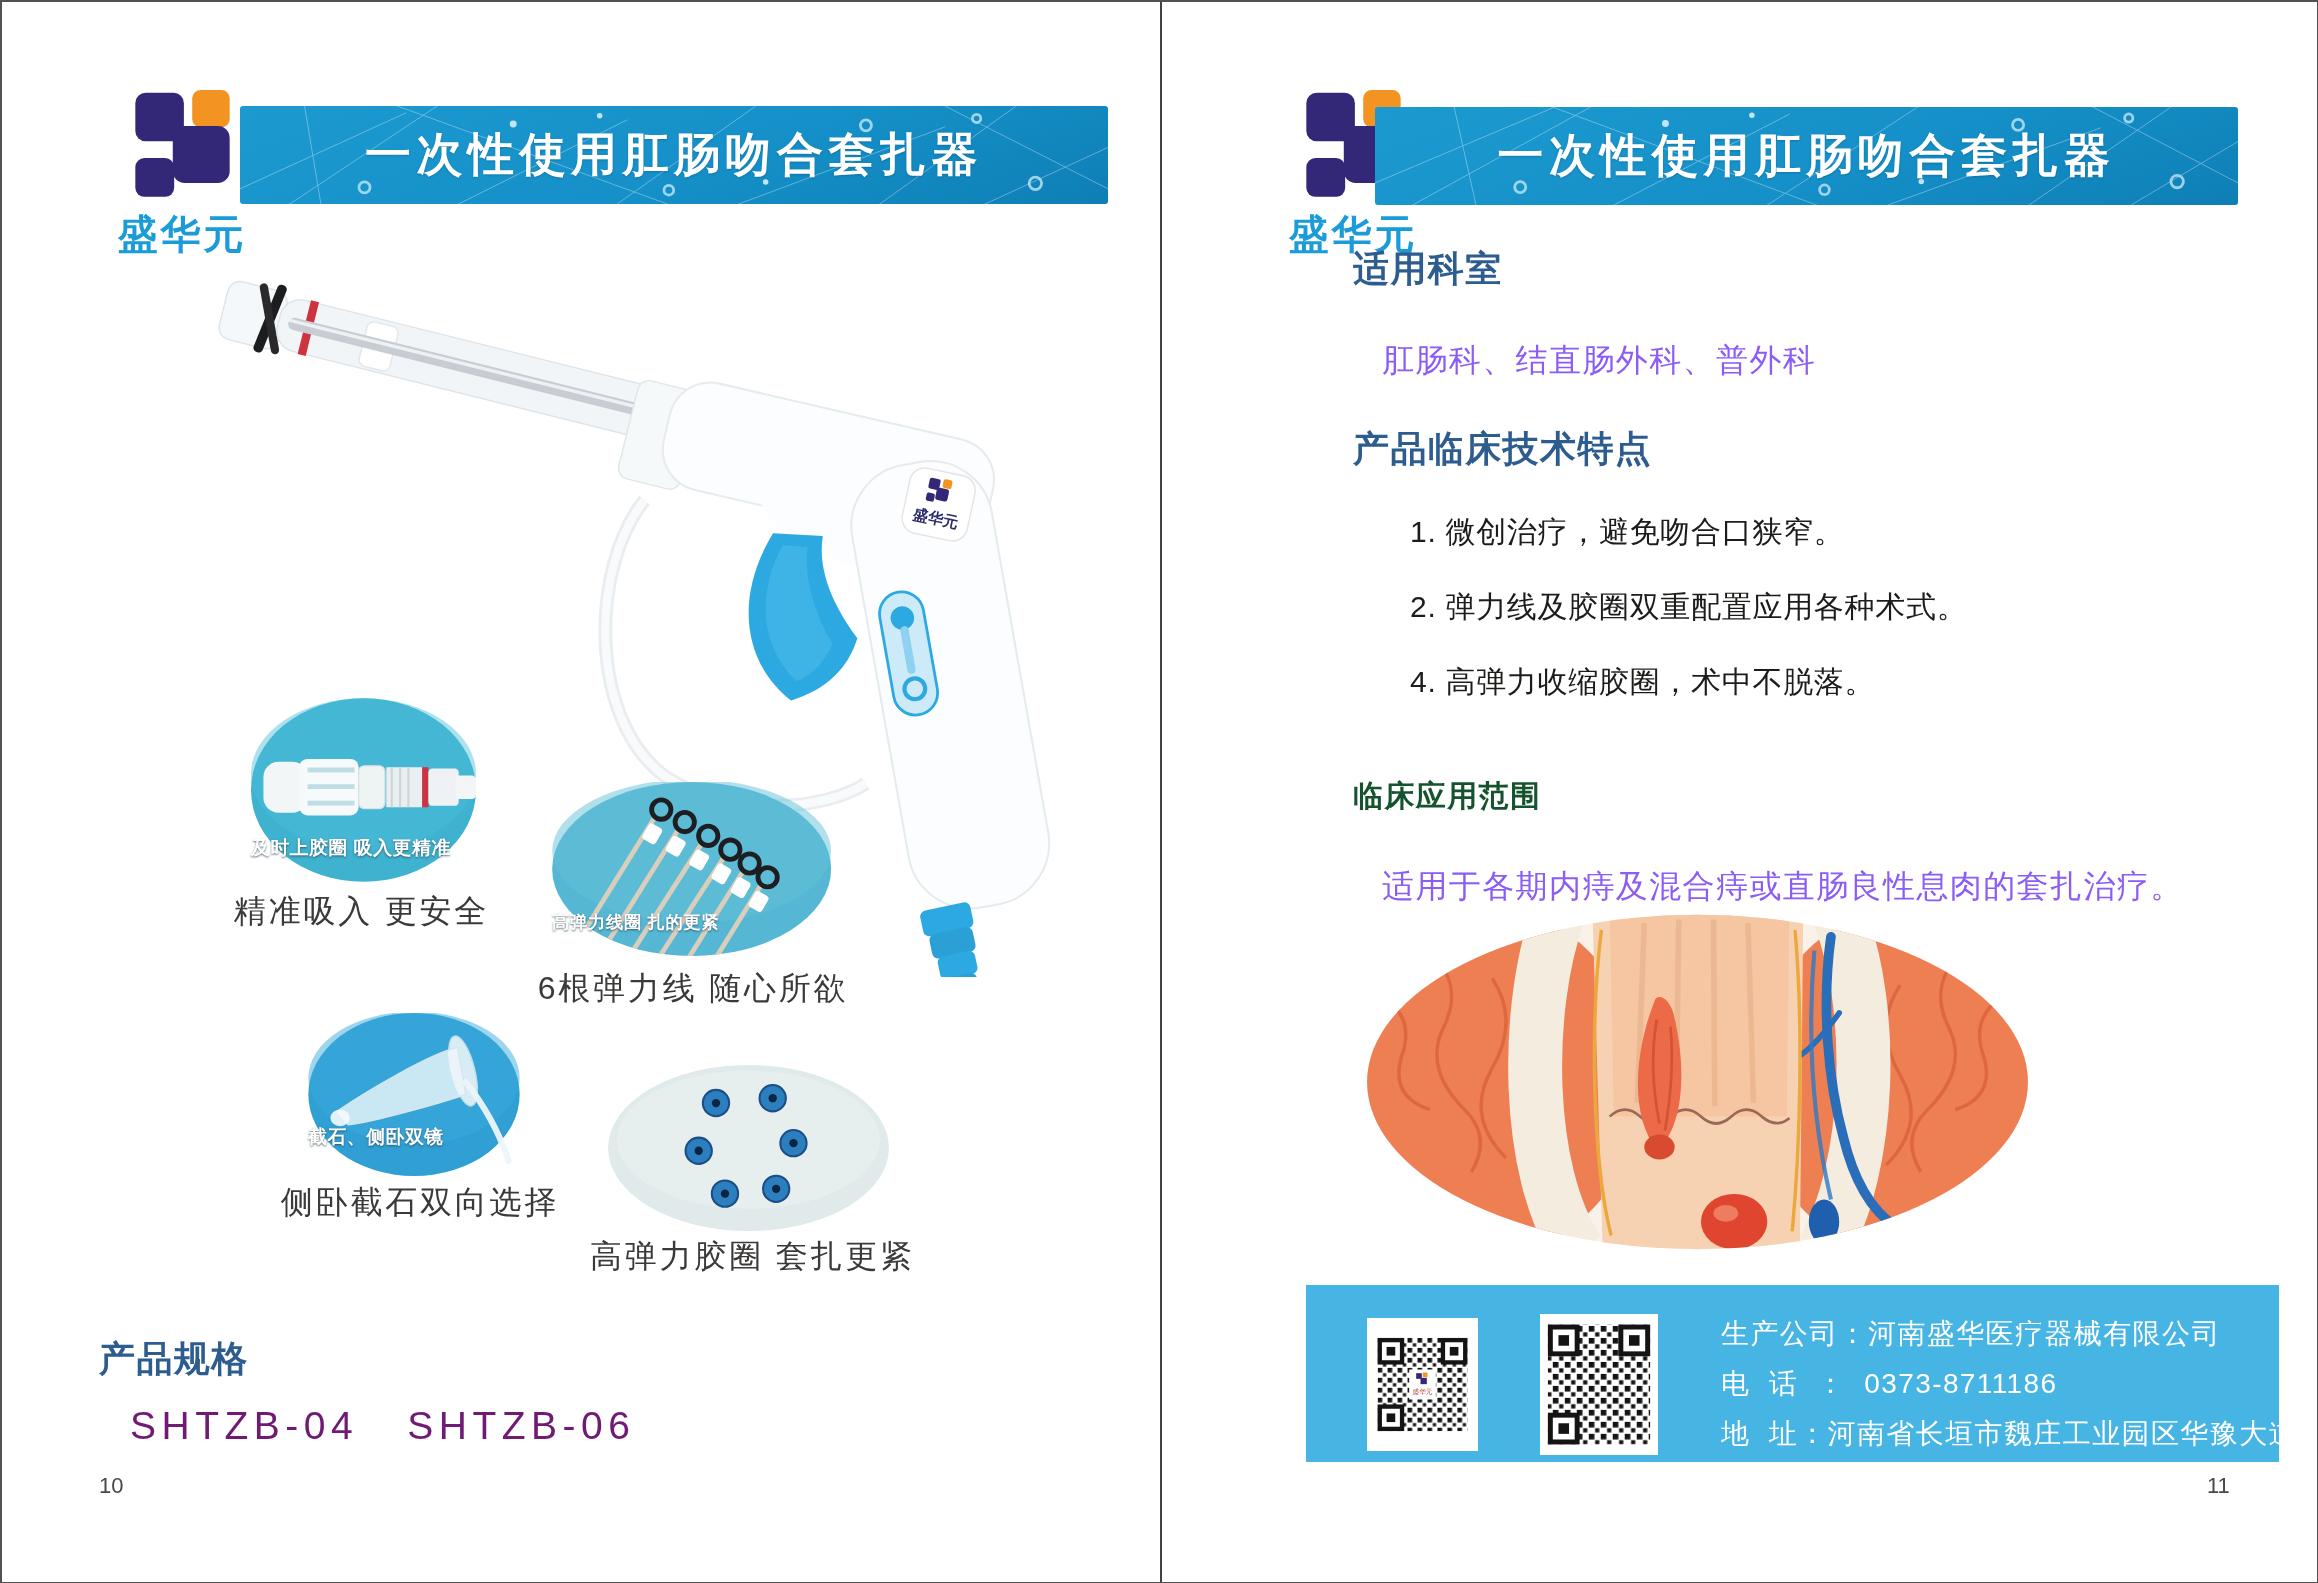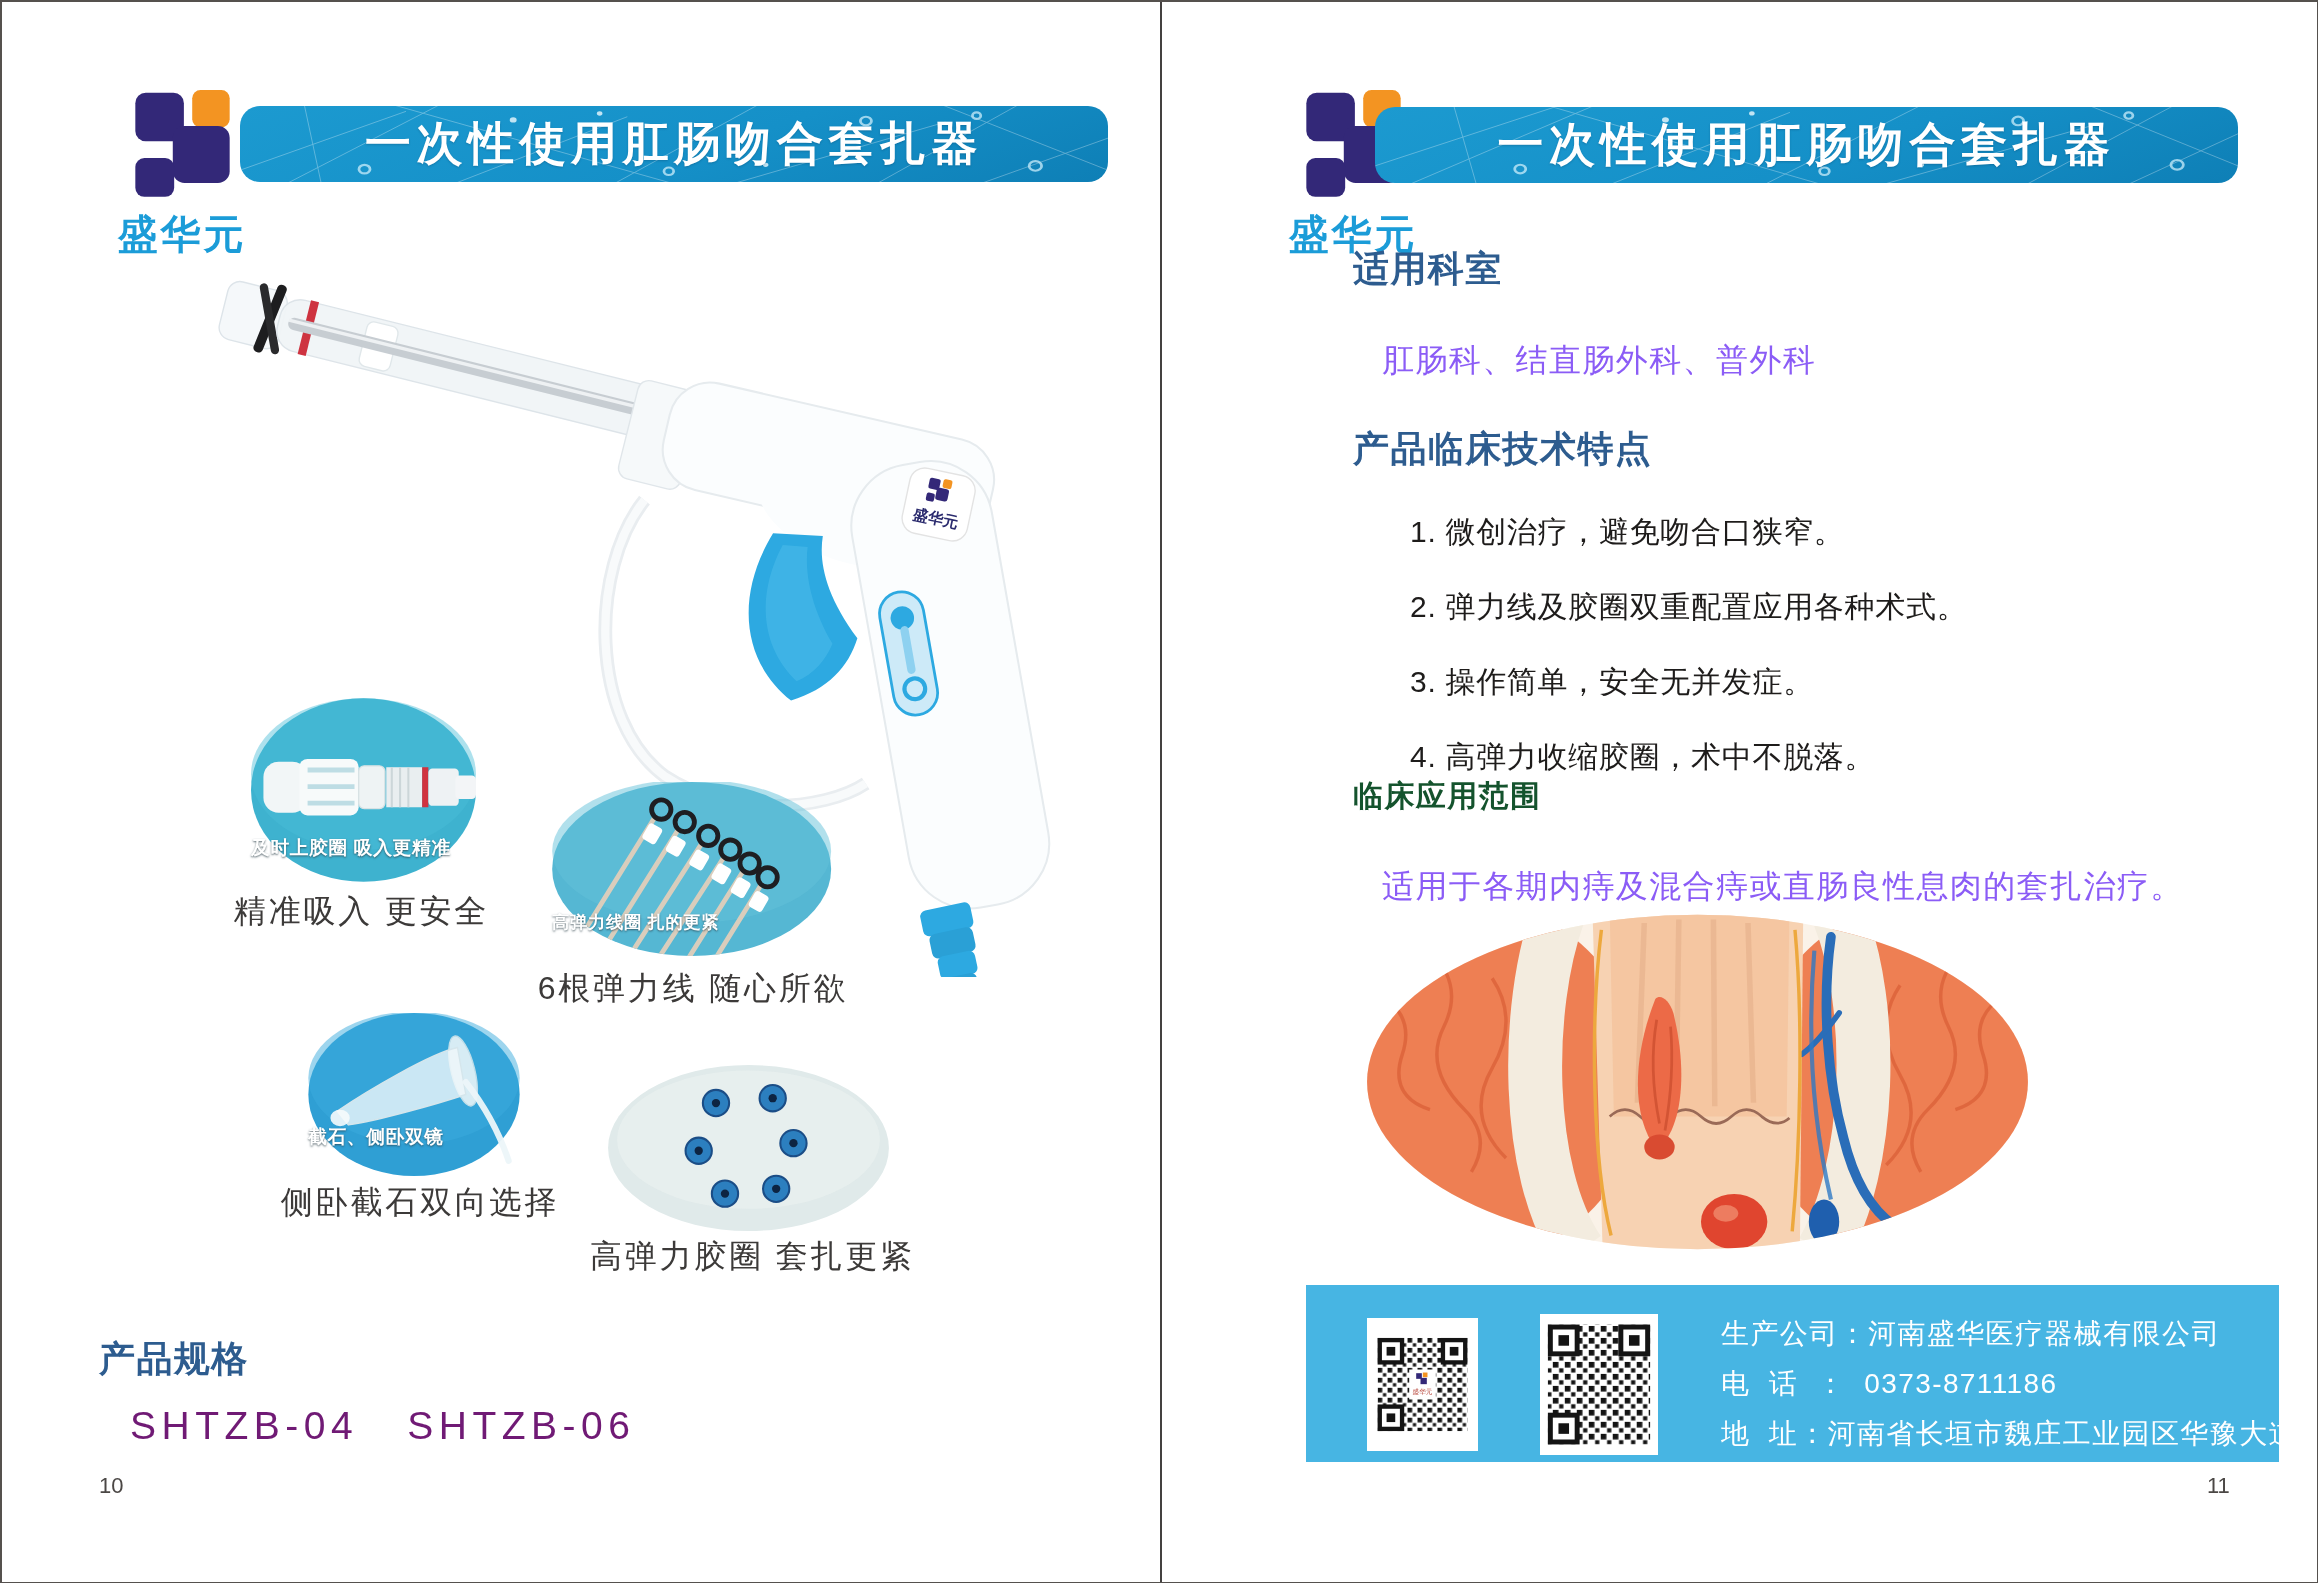--- a/index.html
+++ b/index.html
@@ -8,21 +8,21 @@
     font-family:"Liberation Sans","DejaVu Sans",sans-serif;
     border:2.1px solid #55514e;box-sizing:border-box;overflow:hidden;
   }
   .abs{position:absolute;}
   .page-divider{position:absolute;left:1158px;top:0;bottom:0;width:2.1px;background:#444140;}
   
   .logo-block{width:228px;text-align:center;}
   .brand-text{font-size:40px;font-weight:bold;color:#1b9cd8;letter-spacing:2.8px;margin-top:4.1px;}
   
   .banner{
-    height:76px;border-radius:20px;overflow:hidden;
+    height:98px;border-radius:3px;overflow:hidden;
     background:linear-gradient(160deg,#1c9ad0 0%,#1590c8 55%,#0e7fb6 100%);
     display:flex;align-items:center;justify-content:center;
   }
   .banner .net{position:absolute;left:0;top:0;width:100%;height:100%;}
   .banner-title{
     position:relative;color:#ffffff;font-size:46px;font-weight:bold;letter-spacing:5.5px;
     text-shadow:0 1.4px 2.1px rgba(0,40,70,.25);white-space:nowrap;
   }
   
   .h-blue{color:#2d5c8f;font-weight:bold;font-size:36px;letter-spacing:1.4px;}
@@ -303,21 +303,20 @@
     </div>
 
     <div class="abs h-blue" style="left:191px;top:243px;">适用科室</div>
     <div class="abs body-text" style="left:220px;top:337px;">肛肠科、结直肠外科、普外科</div>
 
     <div class="abs h-blue" style="left:191px;top:423px;">产品临床技术特点</div>
 
     <div class="abs" style="left:220px;top:510px;margin-left:28px;">
       <div class="list-item">1. 微创治疗，避免吻合口狭窄。</div>
       <div class="list-item">2. 弹力线及胶圈双重配置应用各种术式。</div>
-      <div class="list-item">3. 操作简单，安全无并发症。</div>
       <div class="list-item">4. 高弹力收缩胶圈，术中不脱落。</div>
     </div>
 
     <div class="abs h-blue-sm" style="left:191px;top:774px;">临床应用范围</div>
     <div class="abs body-text" style="left:220px;top:863px;">适用于各期内痔及混合痔或直肠良性息肉的套扎治疗。</div>
 
     <svg class="abs" style="left:185px;top:907px;" width="701" height="346" viewBox="0 0 1014 500">
       <defs>
           <clipPath id="ic">
             <ellipse cx="507" cy="250" rx="478" ry="242"></ellipse>

